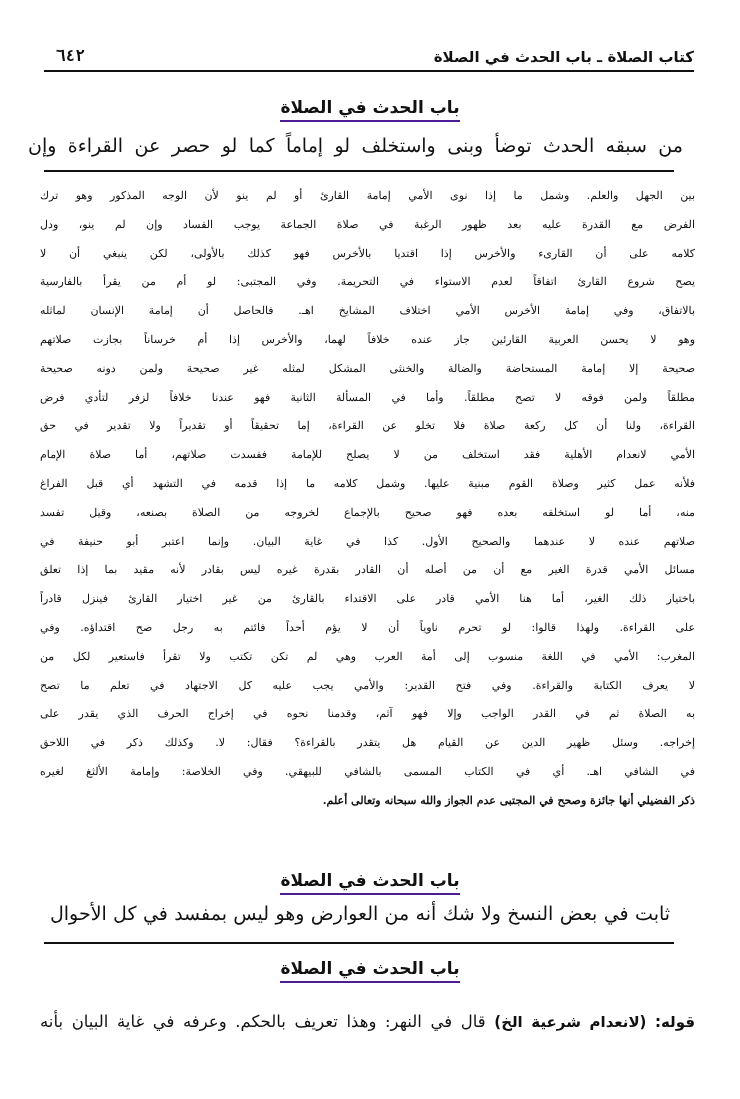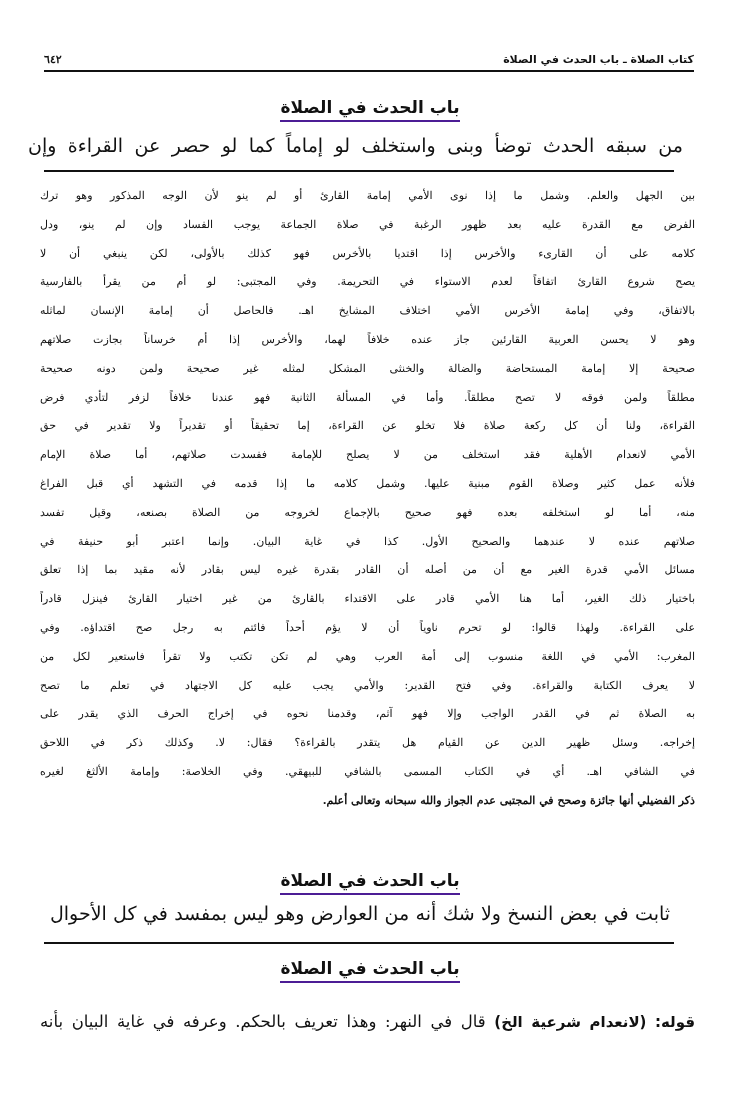--- a/index.html
+++ b/index.html
@@ -6,22 +6,22 @@
   body {
     width: 740px; height: 1099px; position: relative; overflow: hidden;
     font-family: "DejaVu Serif", "Liberation Serif", serif; color: #111;
   }
   .page { position: absolute; left: 0; top: 0; width: 740px; height: 1099px; }
   .running-head {
     position: absolute; left: 44px; top: 40px; width: 650px; height: 26px;
     display: flex; justify-content: space-between; align-items: flex-end;
     direction: ltr;
   }
-  .running-head .pg { font-family: Liberation Sans, sans-serif; font-weight: bold; font-size: 11px; }
-  .running-head .title { font-family: "DejaVu Sans", sans-serif; font-weight: bold; font-size: 11px; direction: rtl; }
+  .running-head .pg { font-family: Liberation Mono, monospace; font-weight: bold; font-size: 16px; margin-left: 12px; }
+  .running-head .title { font-family: "DejaVu Sans", sans-serif; font-weight: bold; font-size: 15px; direction: rtl; }
   .head-rule { position: absolute; left: 44px; top: 70px; width: 650px; height: 2px; background: #111; }
 
   .section-title {
     position: absolute; left: 0; width: 740px; text-align: center;
     font-family: "DejaVu Sans", sans-serif; font-weight: bold; font-size: 17px; direction: rtl;
   }
   .section-title span { border-bottom: 2px solid #4c1d95; padding-bottom: 3px; }
 
   .matn {
     position: absolute; left: 28px; width: 655px; direction: rtl; text-align: justify;

